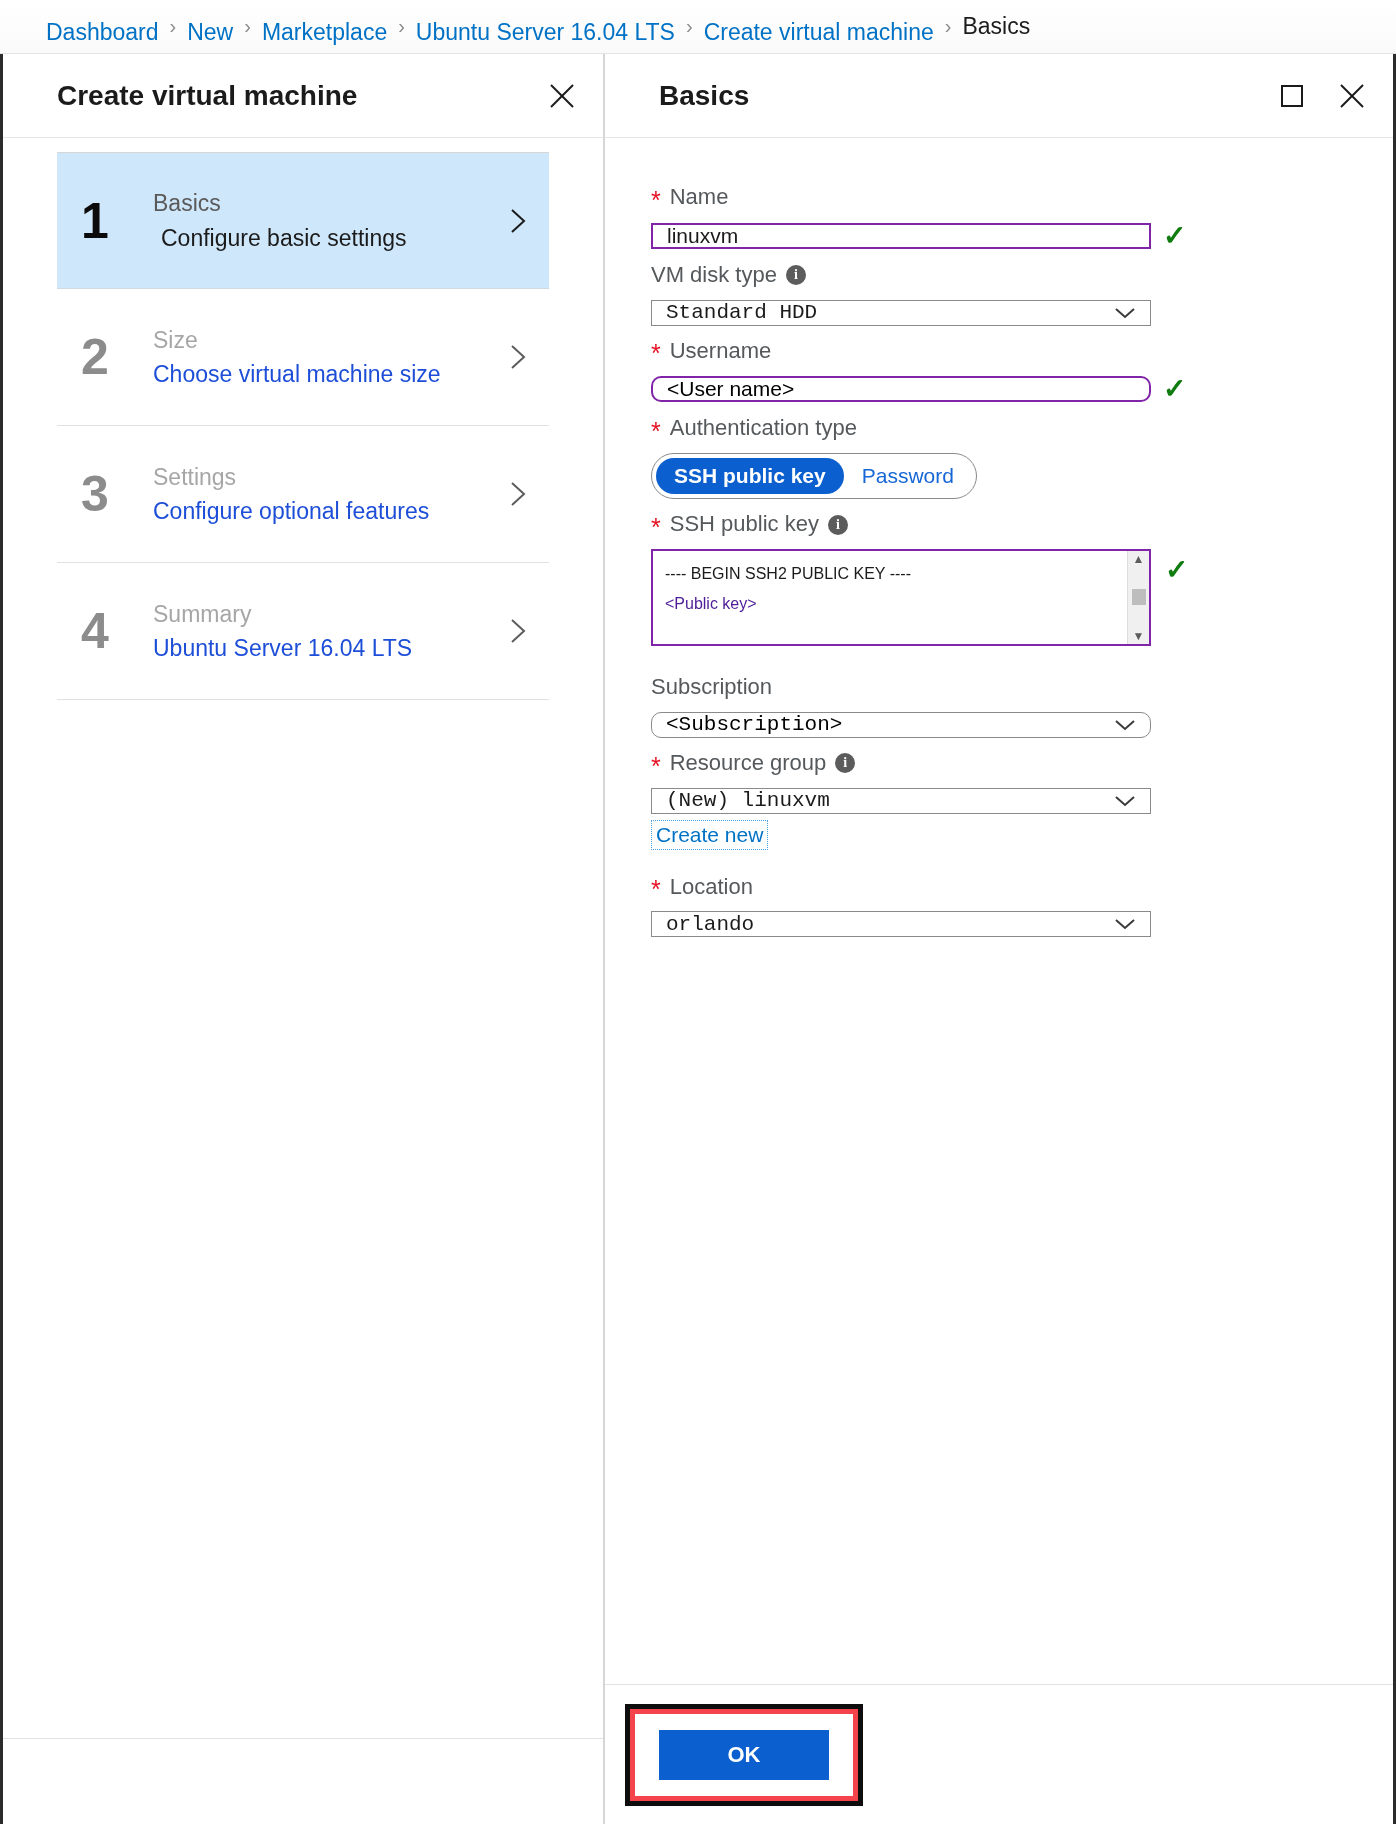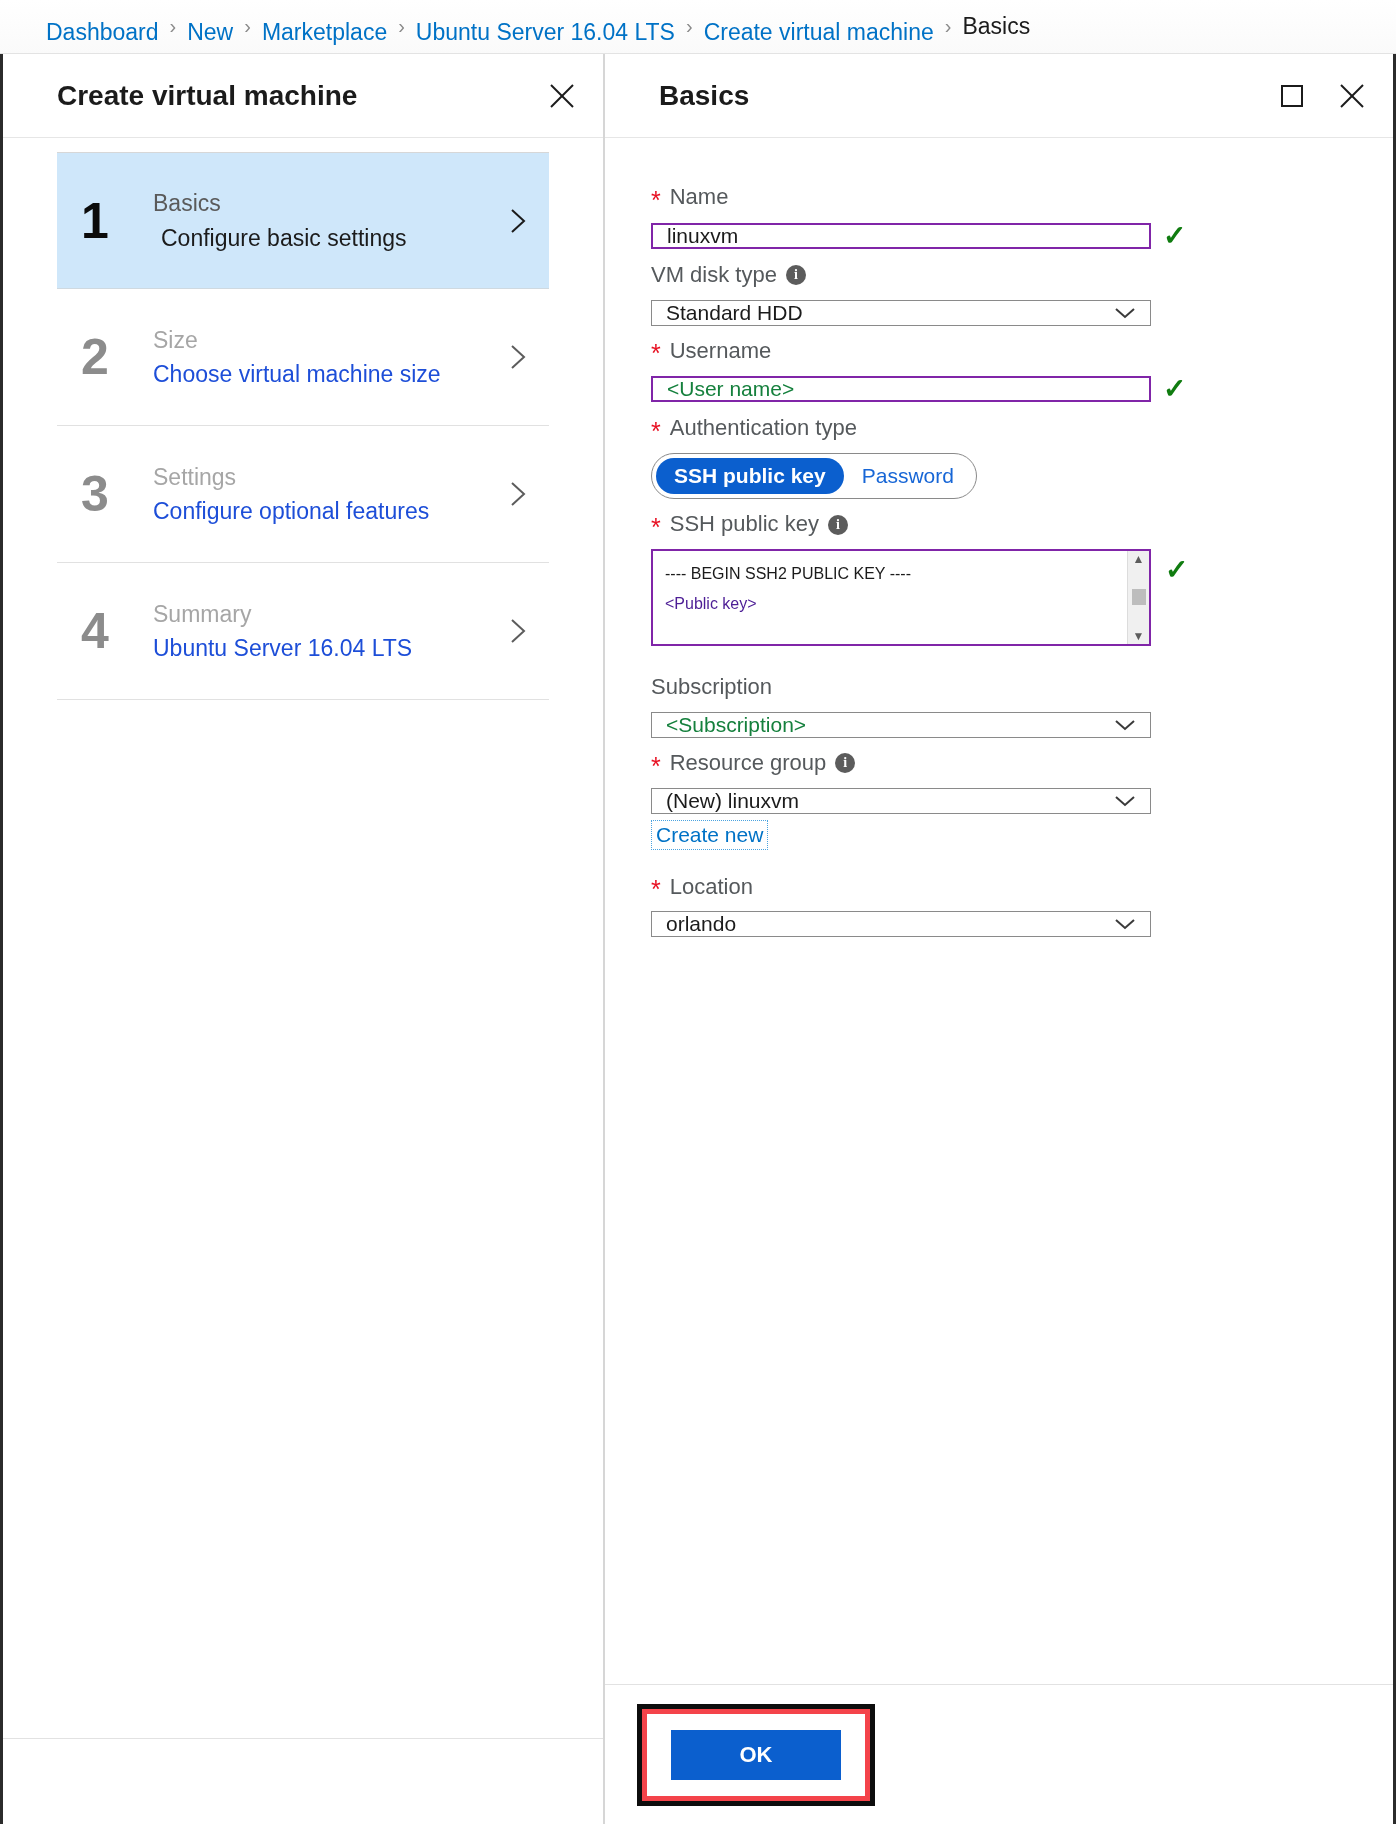--- a/index.html
+++ b/index.html
@@ -121,22 +121,22 @@
   .ctl{
     width:500px; height:26px;
     border:1px solid #8a8a8a;
     background:#ffffff;
     font-size:21px; color:#1b1b1b;
     padding:0 14px;
     display:flex; align-items:center;
     font-family:"Liberation Sans", sans-serif;
   }
   .ctl.valid{ border:2px solid #8025a8; }
-  .ctl.placeholder{ color:#15803d; }
-  .ctl.select{ justify-content:space-between; cursor:pointer; }
+  .ctl.placeholder{ color:#000000;border-radius:10px; }
+  .ctl.select{ justify-content:space-between; cursor:pointer;font-family:Liberation Mono, monospace; }
   .tick{
     margin-left:12px;
     color:#107c10; font-size:28px; font-weight:bold;
     line-height:1;
   }
   .caret{ color:#3a3a3a; display:flex; align-items:center; }
 
   
   .toggle{
     display:inline-flex; align-items:center;
@@ -186,21 +186,21 @@
     padding:2px 4px;
     margin-top:6px;
     cursor:pointer;
   }
 
   
   .right-footer{
     border-top:1px solid #e2e2e2;
     height:140px;
     display:flex; align-items:center;
-    padding-left:32px;
+    padding-left:20px;
   }
   .ok-outer{
     border:5px solid #0d0d0d;
     padding:0;
     display:inline-block;
   }
   .ok-mid{
     border:5px solid #f4434a;
     padding:16px 24px;
     display:inline-block;

